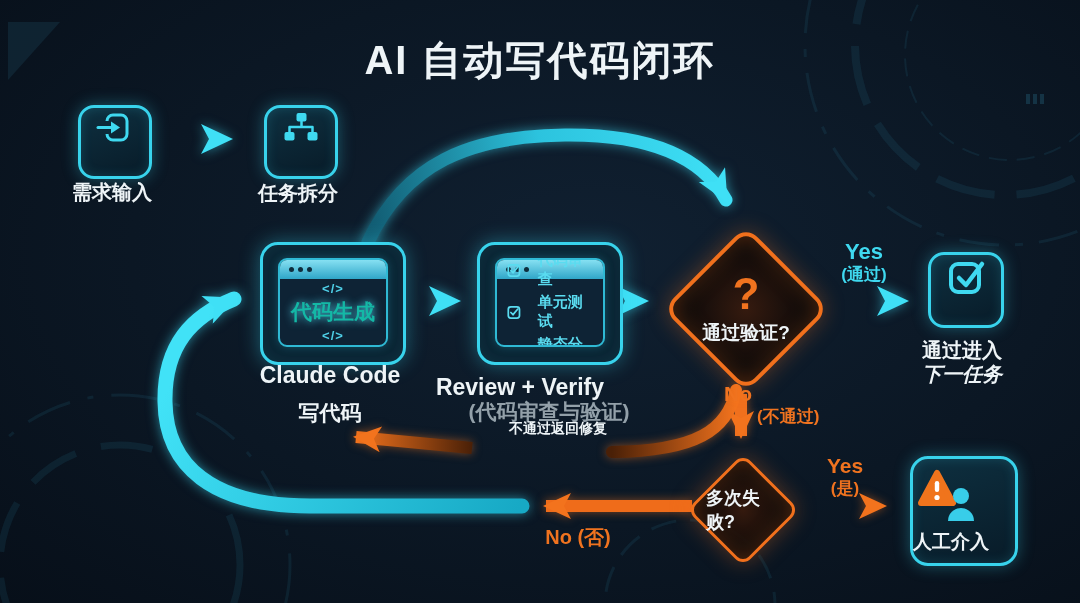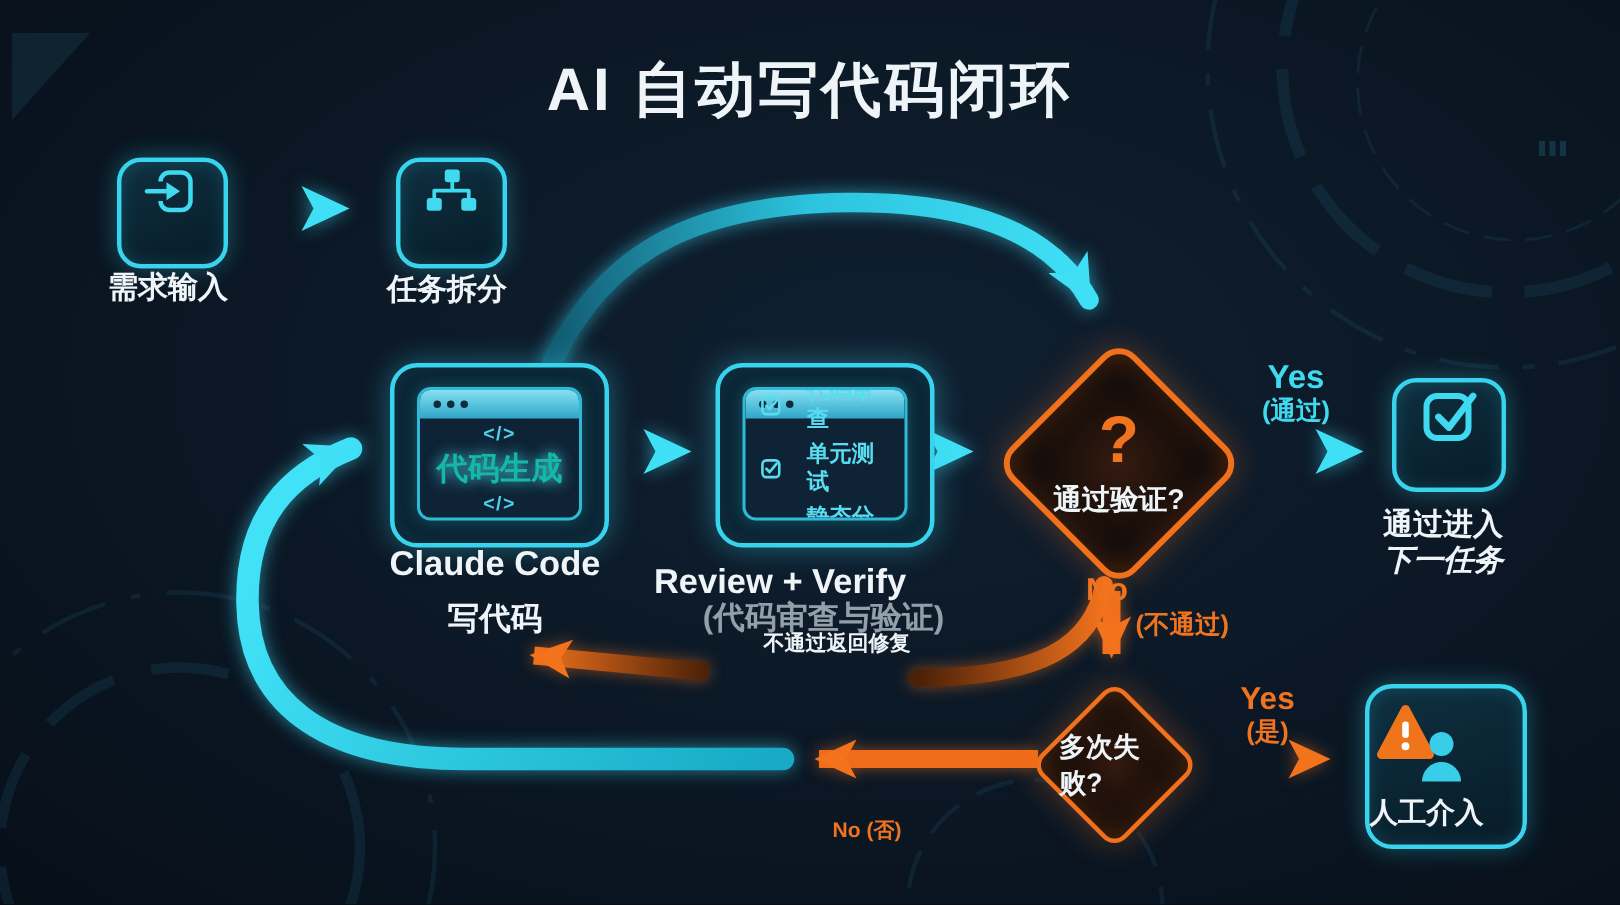--- a/index.html
+++ b/index.html
@@ -216,21 +216,21 @@
 
   <div class="diamond" style="left:703px;top:470px;width:74px;height:74px;border-radius:11px;border-width:3.5px;">
     <div class="dcontent">
       <div style="font-size:18px;font-weight:700;">多次失败?</div>
     </div>
   </div>
 
   <div class="lbl orange" style="left:845px;top:466px;font-size:21px;">Yes</div>
   <div class="lbl orange" style="left:845px;top:489px;font-size:17px;">(是)</div>
 
-  <div class="lbl orange" style="left:578px;top:554px;font-size:14px;">No (否)</div>
+  <div class="lbl orange" style="left:578px;top:537px;font-size:20px;">No (否)</div>
 
   <div class="nodebox" style="left:910px;top:456px;width:102px;height:104px;border-radius:18px;flex-direction:column;justify-content:flex-start;">
     <svg width="66" height="56" viewBox="0 0 66 56" style="margin-top:8px;">
       <g>
         <path d="M24,6 L40,36 H8 Z" fill="#f0741c" stroke="#f0741c" stroke-width="6" stroke-linejoin="round"></path>
         <rect x="21.8" y="14" width="4.4" height="11" rx="2.2" fill="#fff"></rect>
         <circle cx="24" cy="30.5" r="2.6" fill="#fff"></circle>
       </g>
       <g>
         <circle cx="48" cy="29" r="8" fill="#38cde9"></circle>

